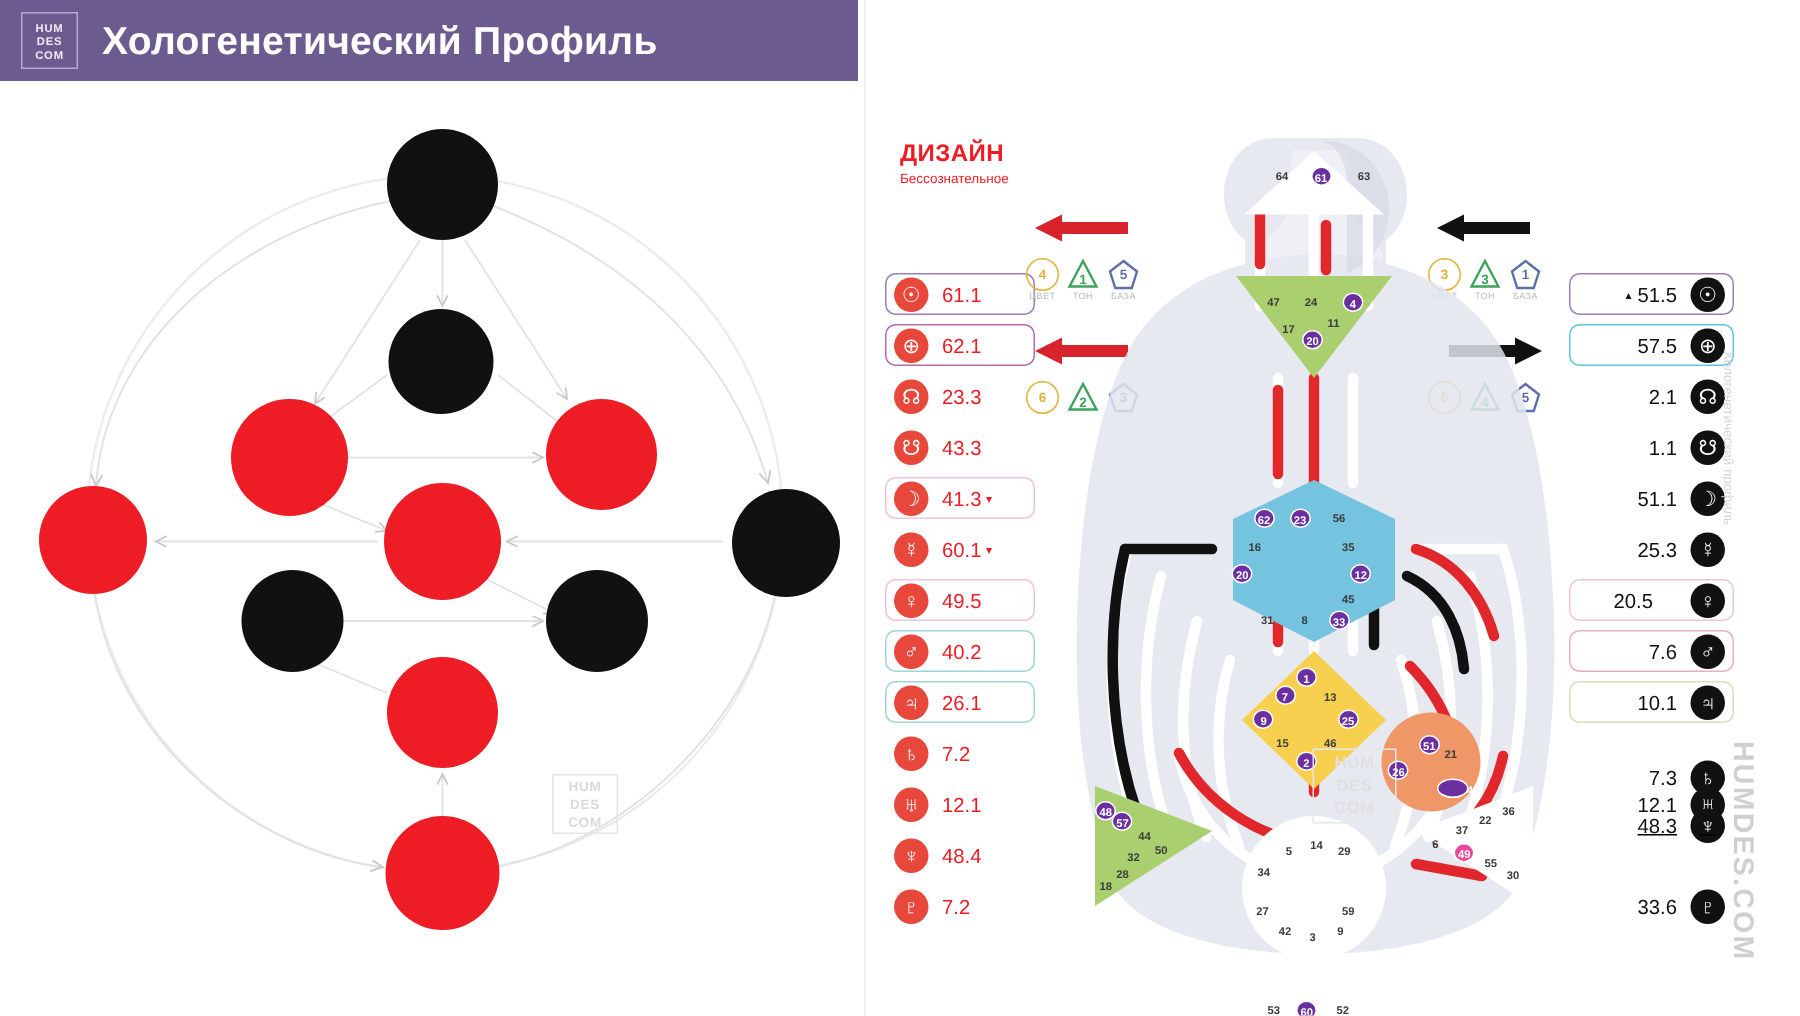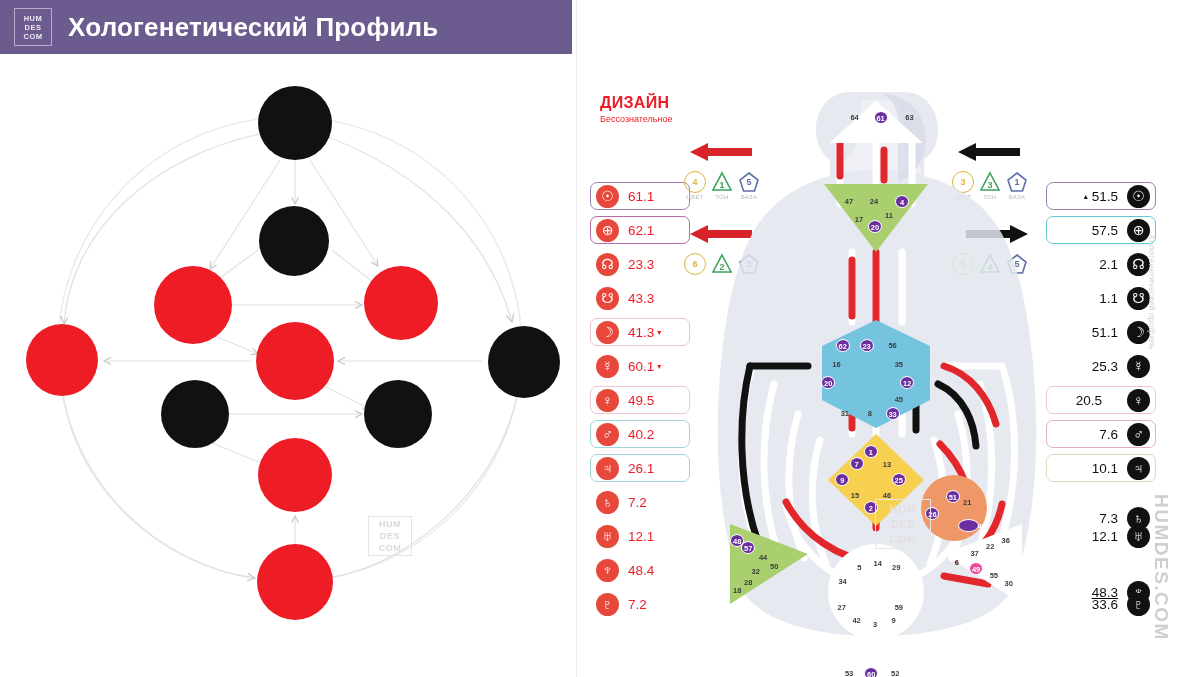--- a/index.html
+++ b/index.html
@@ -359,21 +359,21 @@
         <span class="pl-badge p">♃</span>
       </div>
       <div class="pl-row pers" style="top: 434px; border: 1.4px solid transparent; margin-top: 16px;">
         <span class="pl-val p">7.3</span>
         <span class="pl-badge p">♄</span>
       </div>
       <div class="pl-row pers" style="top: 468px; border: 1.4px solid transparent;">
         <span class="pl-val p">12.1</span>
         <span class="pl-badge p">♅</span>
       </div>
-      <div class="pl-row pers" style="top: 524px; border: 1.4px solid transparent; text-decoration: underline;">
+      <div class="pl-row pers" style="top: 482px; border: 1.4px solid transparent; text-decoration: underline;">
         <span class="pl-val p">48.3</span>
         <span class="pl-badge p">♆</span>
       </div>
       <div class="pl-row pers" style="top: 536px; border: 1.4px solid transparent;">
         <span class="pl-val p">33.6</span>
         <span class="pl-badge p">♇</span>
       </div>
     </div>
   <div id="design-vars">
       <div class="vgroup" style="left: 112px; top: 88px;">

